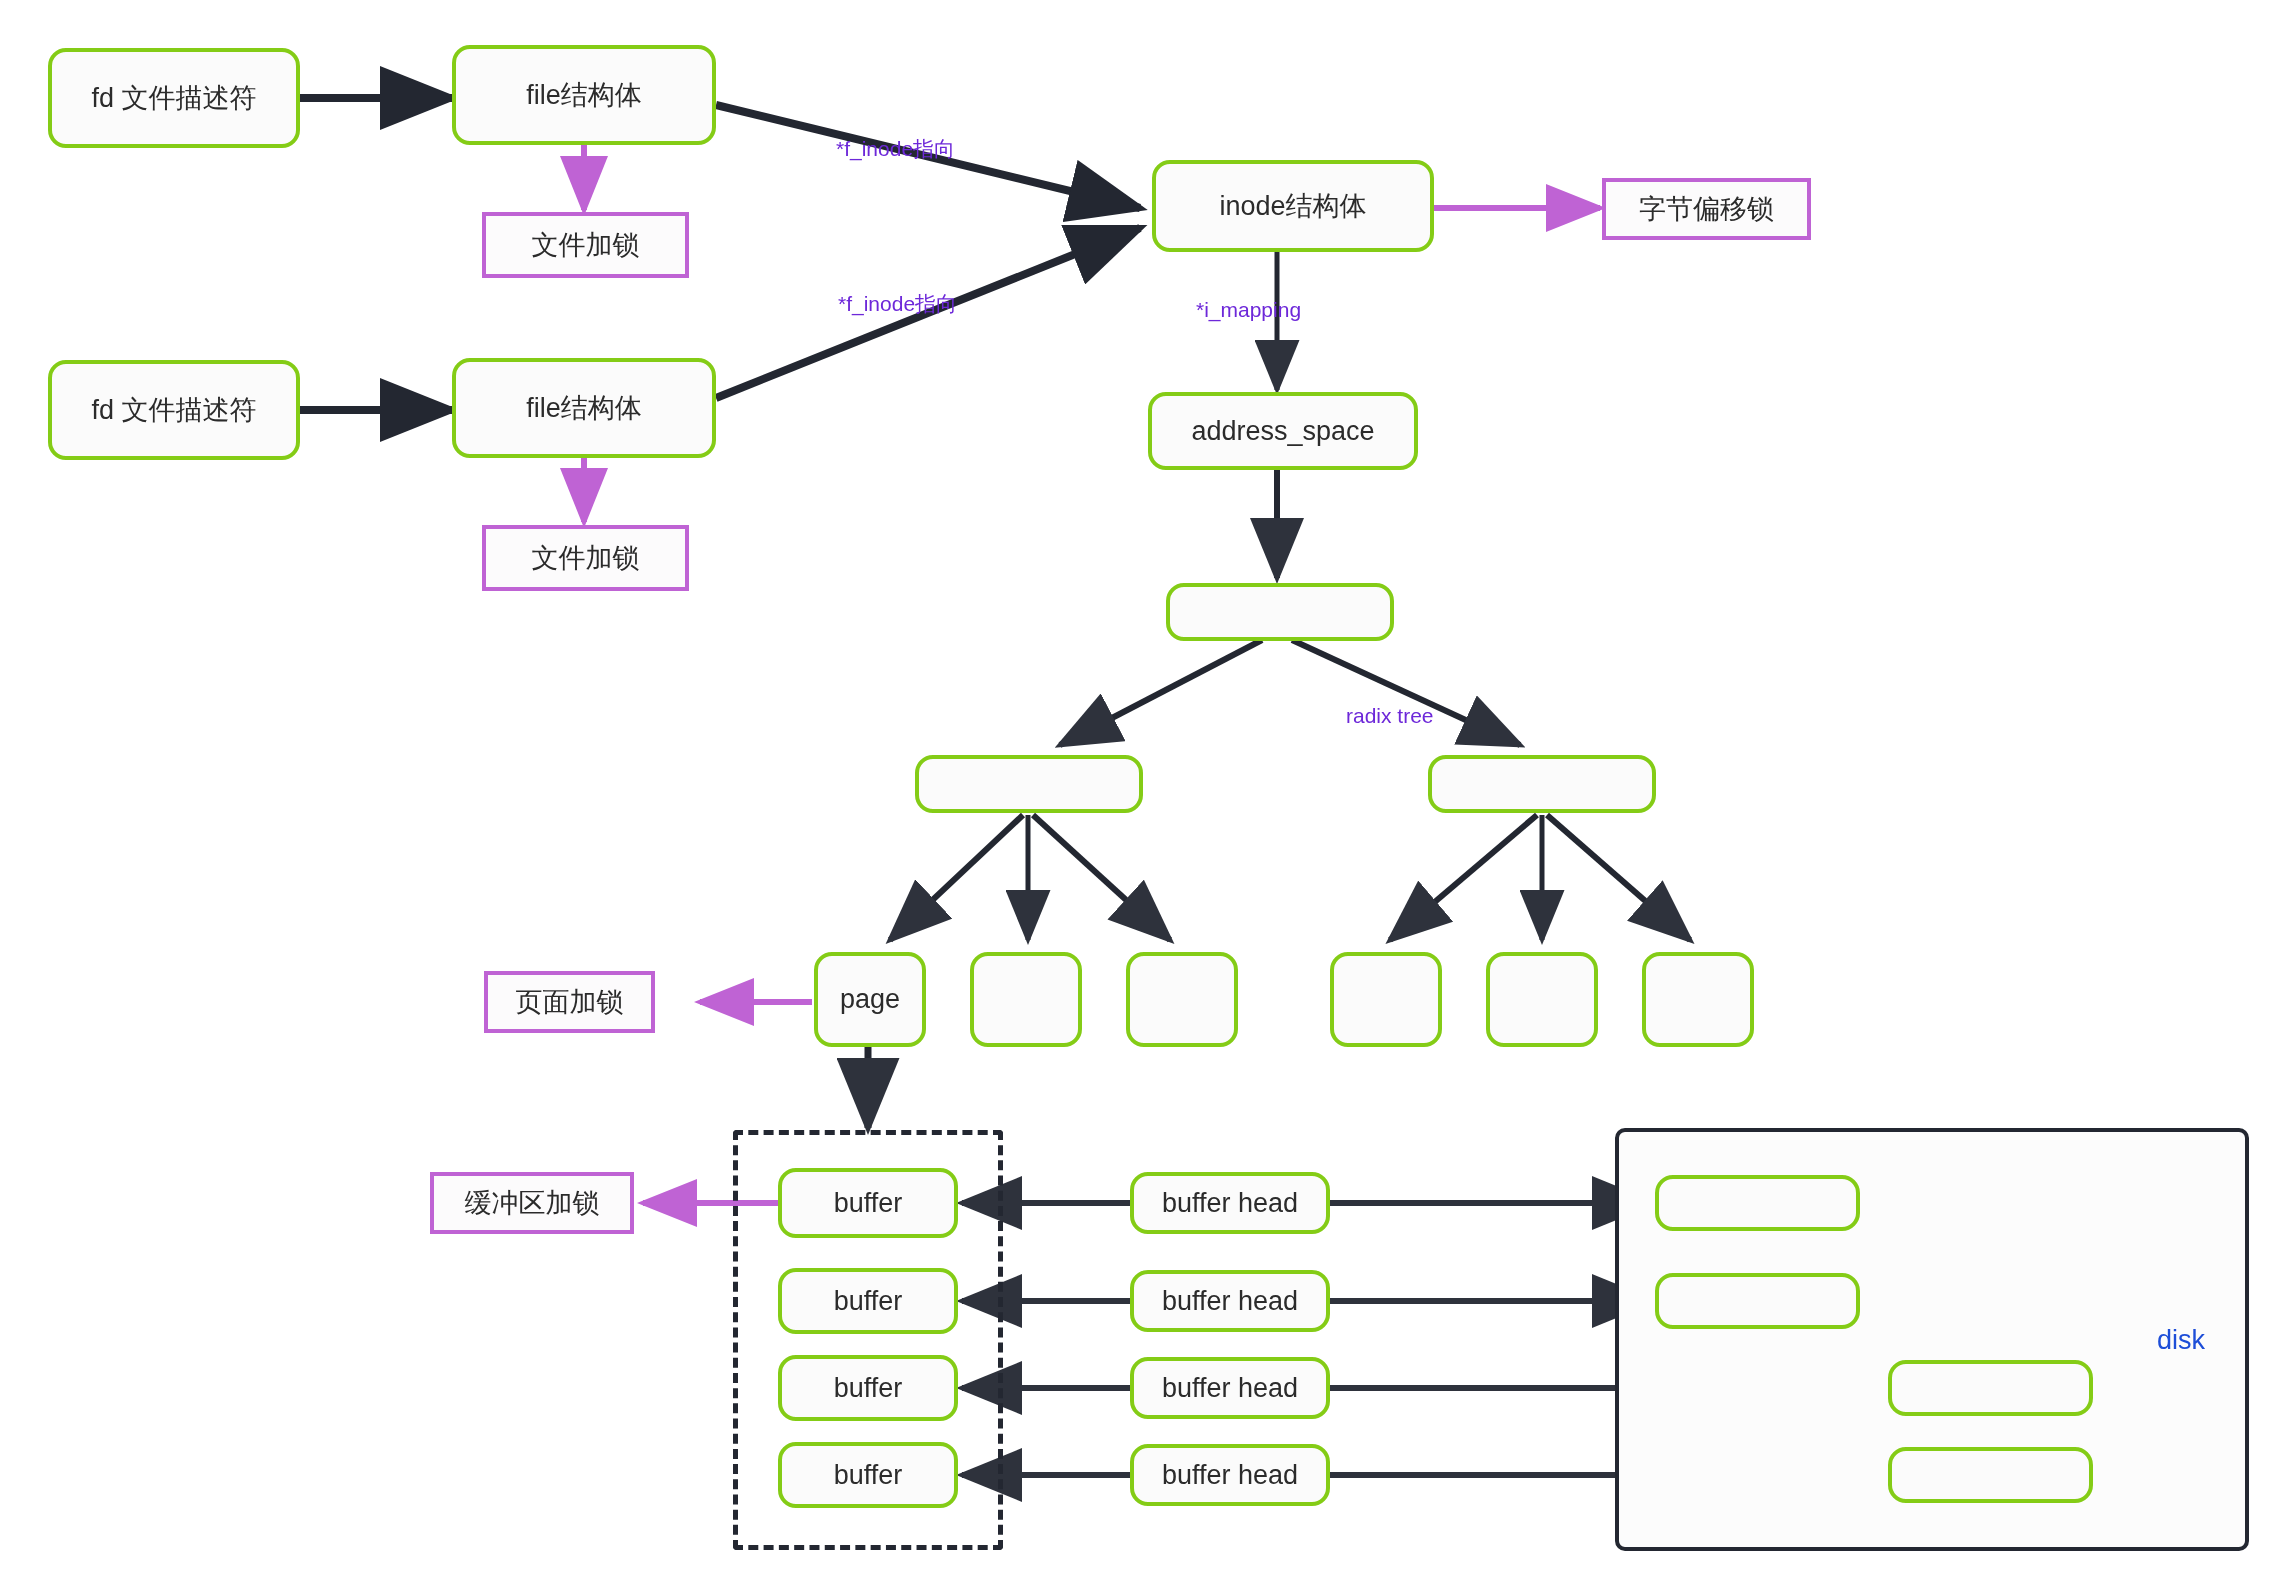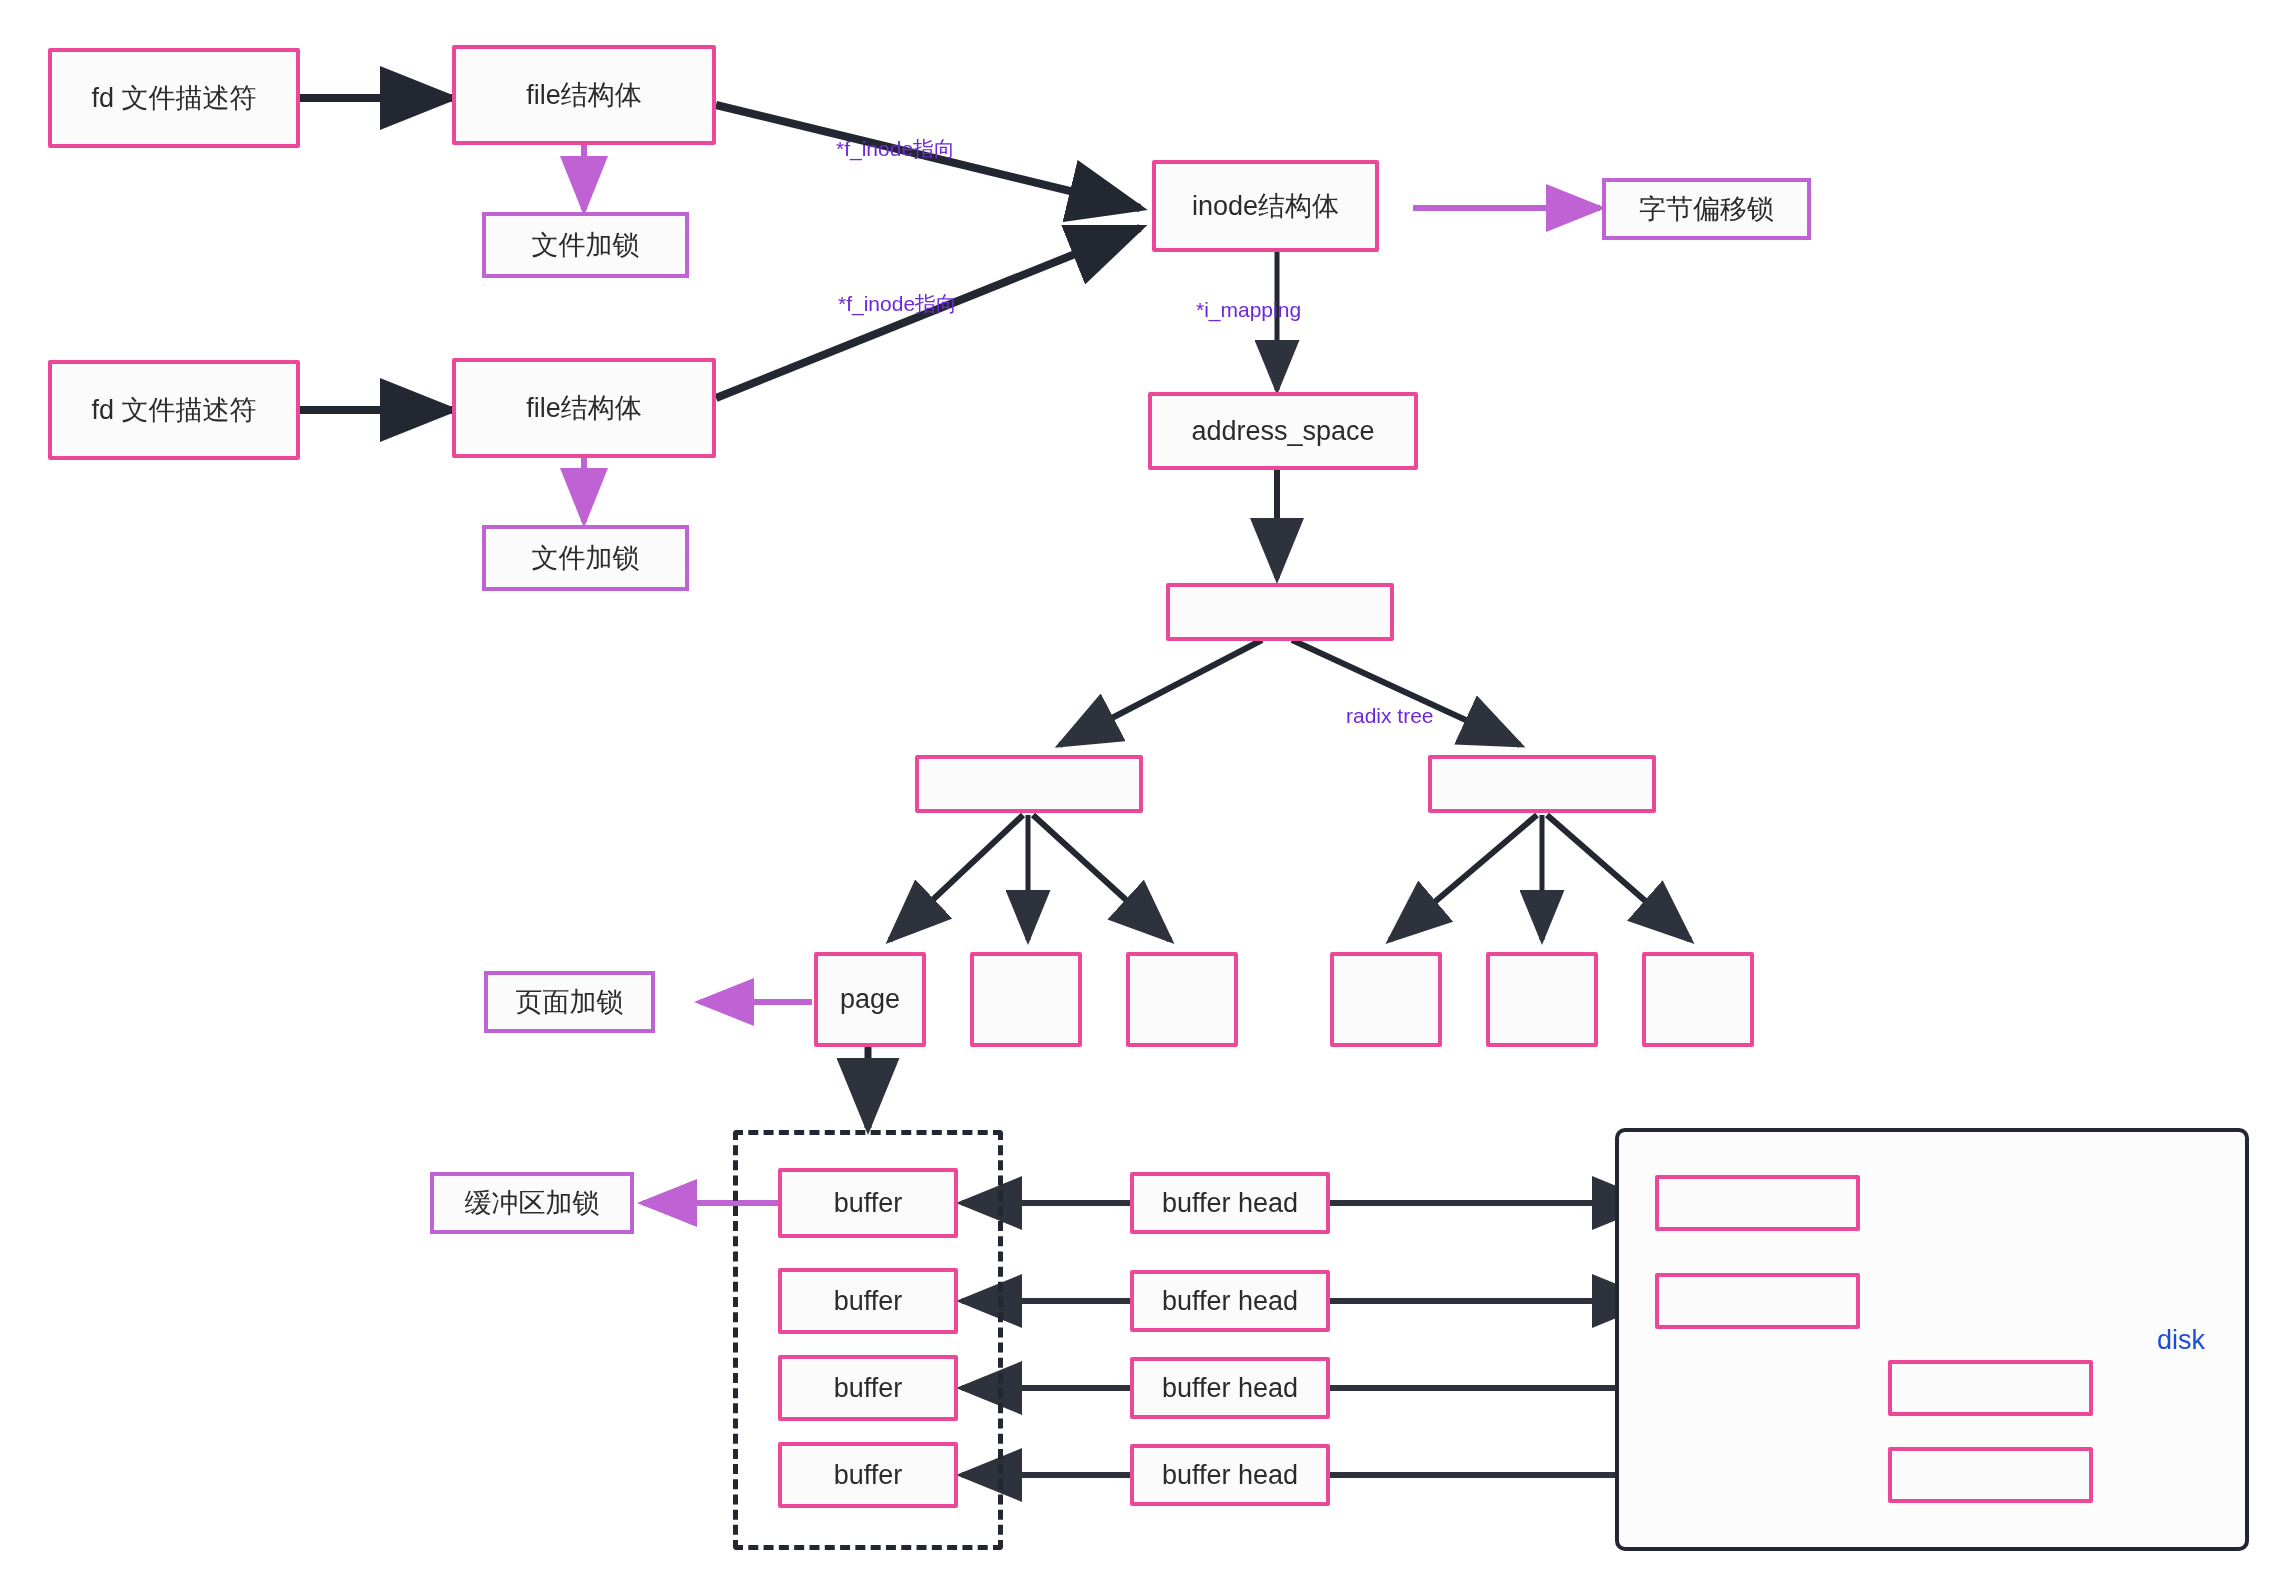--- a/index.html
+++ b/index.html
@@ -21,22 +21,22 @@
     height: 1579px;
     pointer-events: none;
   }
   .node {
     position: absolute;
     box-sizing: border-box;
     display: flex;
     align-items: center;
     justify-content: center;
     background: #fbfbfb;
-    border: 4px solid #ec4899;
-    border-radius: 2px;
+    border: 4px solid #84cc16;
+    border-radius: 18px;
     color: #2b2b2b;
     font-size: 27px;
     line-height: 1.2;
     text-align: center;
     white-space: nowrap;
   }
   .node.lock {
     border: 4px solid #bf63d4;
     border-radius: 0;
     background: #fcfbfc;
@@ -149,21 +149,21 @@
   </div>
 
   <div class="node" style="left:452px; top:358px; width:264px; height:100px;">
     <span>file结构体</span>
   </div>
 
   <div class="node lock" style="left:482px; top:525px; width:207px; height:66px;">
     <span>文件加锁</span>
   </div>
 
-  <div class="node" style="left:1152px; top:160px; width:227px; height:92px;">
+  <div class="node" style="left:1152px; top:160px; width:282px; height:92px;">
     <span>inode结构体</span>
   </div>
 
   <div class="node lock" style="left:1602px; top:178px; width:209px; height:62px;">
     <span>字节偏移锁</span>
   </div>
 
   <div class="node" style="left:1148px; top:392px; width:270px; height:78px;">
     <span>address_space</span>
   </div>

